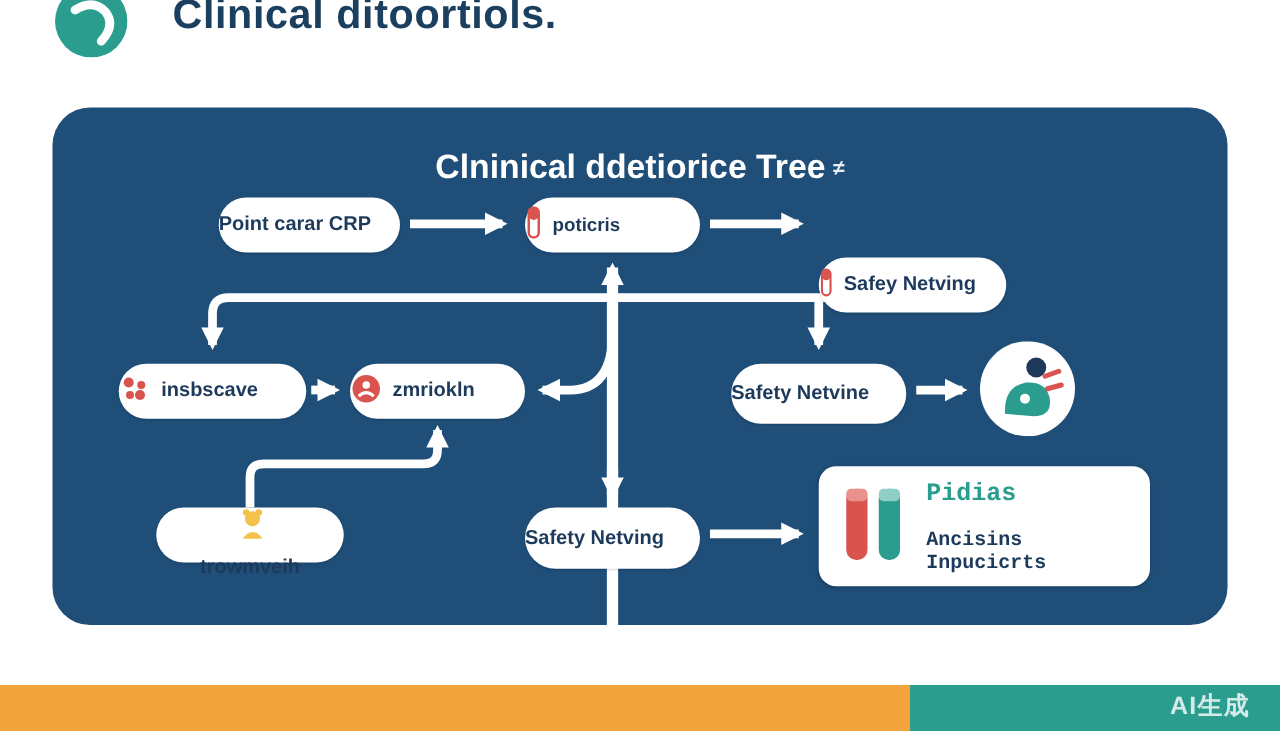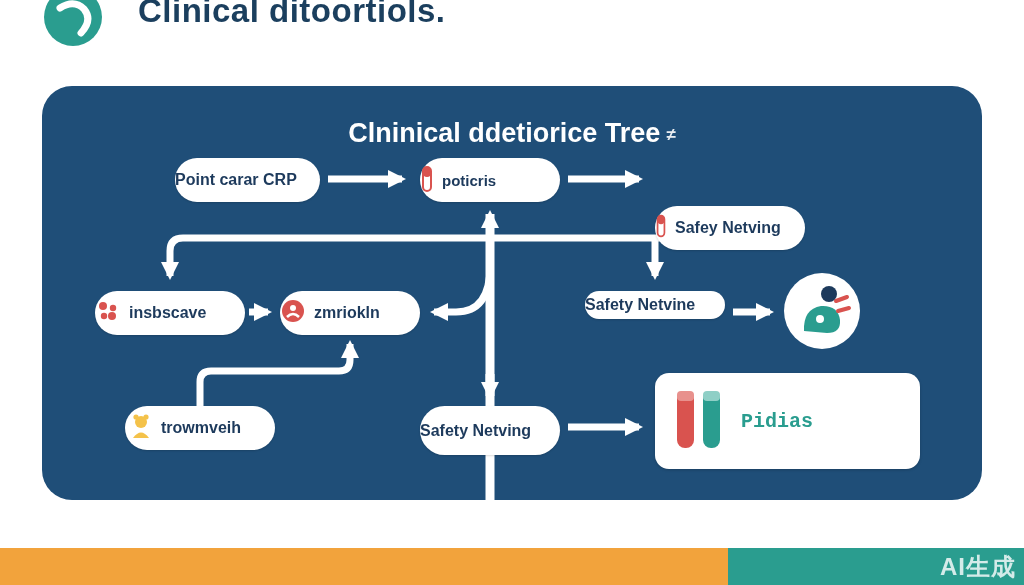--- a/index.html
+++ b/index.html
@@ -34,40 +34,40 @@
     position:absolute; background:#fff; border-radius:999px;
     display:flex; align-items:center; justify-content:flex-start; gap:8px;
     font-weight:bold; color:#1d3a5c; font-size:16px;
     box-shadow:0 1px 2px rgba(0,0,0,.15);
   }
   #n1 {left:133px; top:72px;  width:145px; height:44px;}
   #n2 {left:378px; top:72px;  width:140px; height:44px; font-size:15px;}
   #n3 {left:613px; top:72px;  width:150px; height:44px;margin-top:48px;}
   #n4 {left:53px;  top:205px; width:150px; height:44px;}
   #n5 {left:238px; top:205px; width:140px; height:44px;}
-  #n6 {left:543px; top:205px; width:140px; height:28px;}
+  #n6 {left:543px; top:205px; width:140px; height:48px;}
   #n7 {left:742px; top:187px; width:76px;  height:76px; position:absolute;}
-  #n8 {left:83px;  top:320px; width:150px; height:44px;}
+  #n8 {left:83px;  top:320px; width:150px; height:44px;flex-direction:column;}
   #n9 {left:378px; top:320px; width:140px; height:49px;}
 
   .result-card {
     position:absolute; left:613px; top:287px; width:265px; height:96px;
     background:#fff; border-radius:14px;
     display:flex; align-items:center; gap:16px; padding:14px 18px;
     box-shadow:0 1px 3px rgba(0,0,0,.2);
   }
   .result-text { display:flex; flex-direction:column; gap:16px;font-family:Liberation Mono, monospace; }
   .result-title { color:#2A9D8F; font-size:20px; font-weight:bold; }
   .result-sub { color:#1d3a5c; font-size:16px; font-weight:600; }
 
   
   .bar-orange { position:absolute; left:0;   top:548px; width:728px; height:37px; background:#F2A33C; }
   .bar-teal   { position:absolute; left:728px; top:548px; width:296px; height:37px; background:#2A9D8F; }
   .watermark  {
-    position:absolute; right:8px; top:551px; font-size:24px; font-weight:bold;
+    position:absolute; right:24px; top:551px; font-size:20px; font-weight:bold;
     color:rgba(255,255,255,0.8); letter-spacing:1px;text-align:center;
   }
 </style>
 </head>
 <body>
 
 <div class="header">
   <span class="logo">
     <svg width="58" height="58" viewBox="0 0 58 58">
       <circle cx="29" cy="29" r="29" fill="#2A9D8F"></circle>
@@ -198,20 +198,21 @@
     <span>
       <svg width="52" height="62" viewBox="0 0 52 62">
         <rect x="4" y="3" width="17" height="57" rx="8" fill="#D9534F"></rect>
         <rect x="4" y="3" width="17" height="10" rx="4" fill="#E8918D"></rect>
         <rect x="30" y="3" width="17" height="57" rx="8" fill="#2A9D8F"></rect>
         <rect x="30" y="3" width="17" height="10" rx="4" fill="#8FCFC6"></rect>
       </svg>
     </span>
     <span class="result-text">
       <span class="result-title">Pidias</span>
+      <span class="result-sub">Ancisins Inpucicrts</span>
     </span>
   </div>
 
 </div>
 
 <div class="bar-orange"></div>
 <div class="bar-teal"></div>
 <div class="watermark">AI生成</div>
 
 </body></html>

